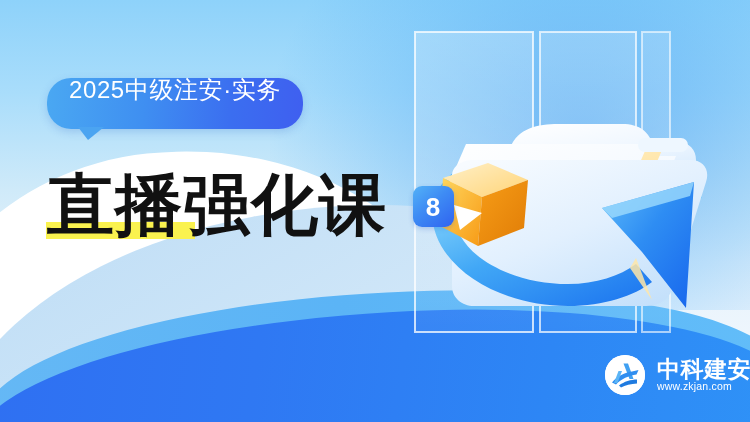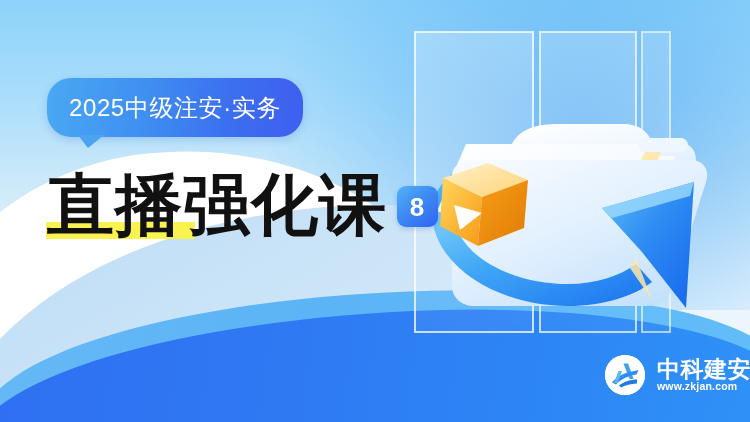--- a/index.html
+++ b/index.html
@@ -73,23 +73,23 @@
   .illustration svg { display: block; width: 100%; height: 100%; }
 
   
   .badge-wrap {
     position: absolute;
     left: 47px; top: 78px;
   }
   .badge {
     position: relative;
     display: inline-flex;
-    align-items: center;
+    align-items: flex-start;
     justify-content: center;
-    height: 59px;
+    height: 51px;
     padding: 0 22px;
     border-radius: 24px;
     background: linear-gradient(95deg, #4aa8f2 0%, #3f8ff1 38%, #3b6ef0 72%, #3f5ff0 100%);
     box-shadow: 0 3px 8px rgba(45,100,200,0.22);
   }
   .badge-text {
     color: #ffffff;
     font-size: 24px;
     font-weight: 400;
     letter-spacing: 0.6px;
@@ -115,21 +115,21 @@
     position: relative;
     font-family: "DejaVu Serif", "Liberation Serif", serif;
     font-weight: 700;
     font-size: 67px;
     line-height: 1.0;
     color: #111111;
     letter-spacing: 1px;
     white-space: nowrap;
   }
   .title-line.line1 { margin-bottom: 19px; }
-  .title-line.line2 { display: flex; align-items: center; }
+  .title-line.line2 { display: flex; align-items: center; gap: 16px; }
 
   .hl-underline {
     position: absolute;
     left: -1px; top: 70px;
     width: 149px; height: 17px;
     background: #faf24f;
     z-index: 0;
   }
   .line1 .title-text, .line2 .title-text { position: relative; z-index: 1; }
 
@@ -173,21 +173,21 @@
   .logo-name {
     color: #ffffff;
     font-size: 23px;
     font-weight: 700;
     letter-spacing: 0.5px;
     white-space: nowrap;
   }
   .logo-url {
     color: #ffffff;
     font-size: 10.5px;
-    font-weight: 700;
+    font-weight: 400;
     letter-spacing: 0.2px;
     white-space: nowrap;
   }
 </style>
 </head>
 <body>
 
 <div id="banner">
 
   <div class="bg-layer">

